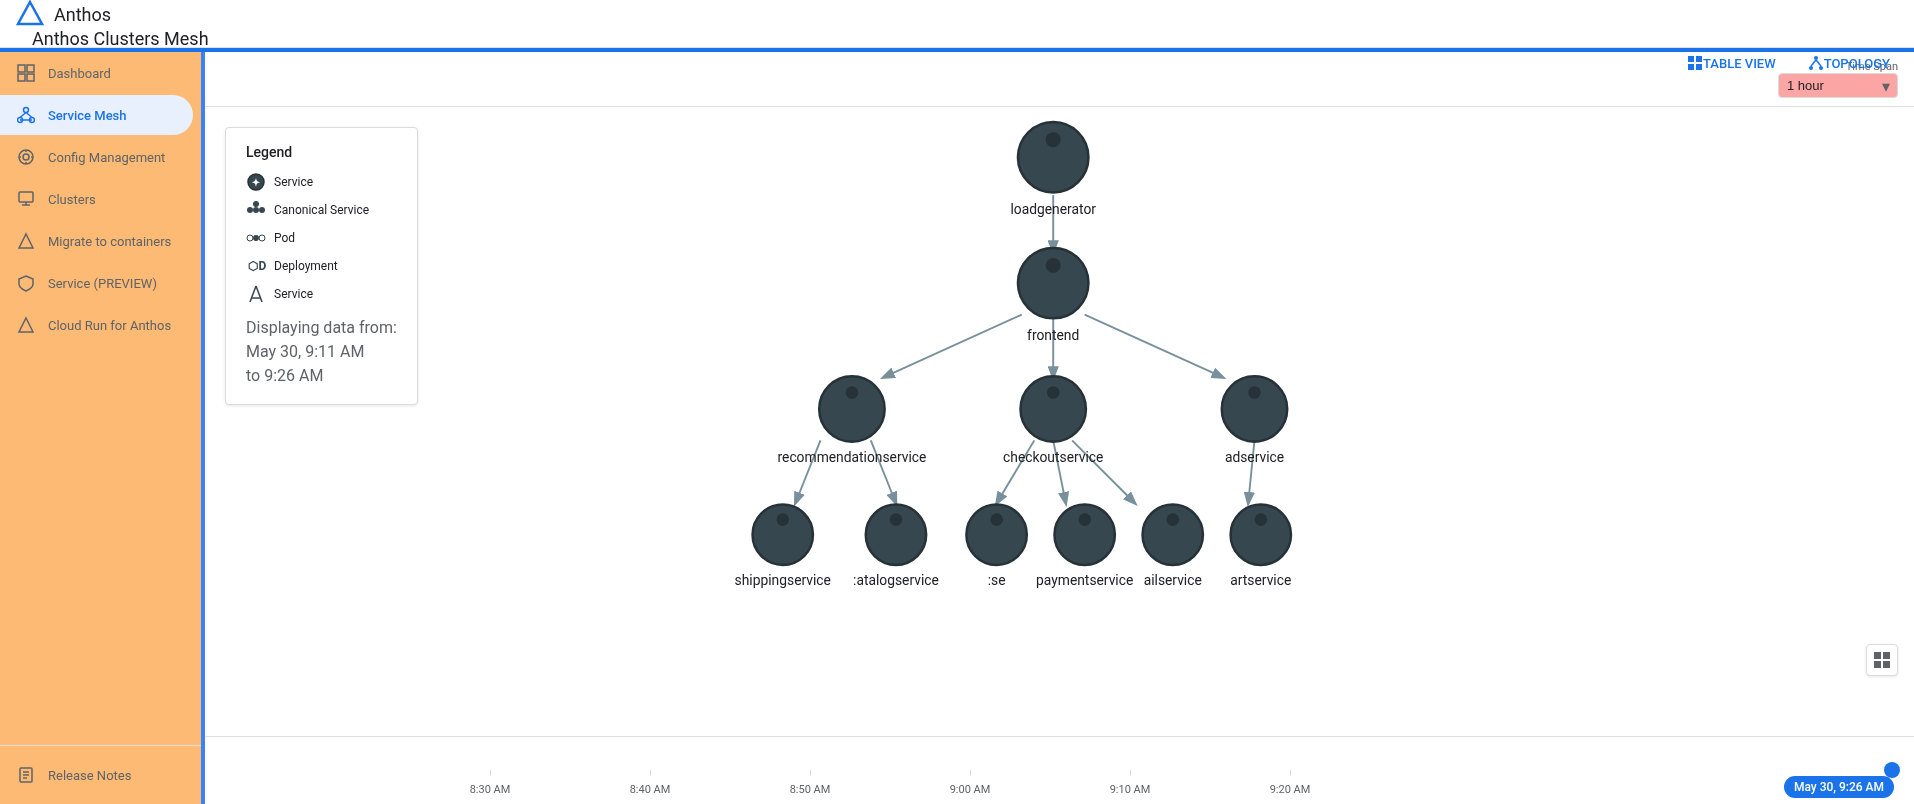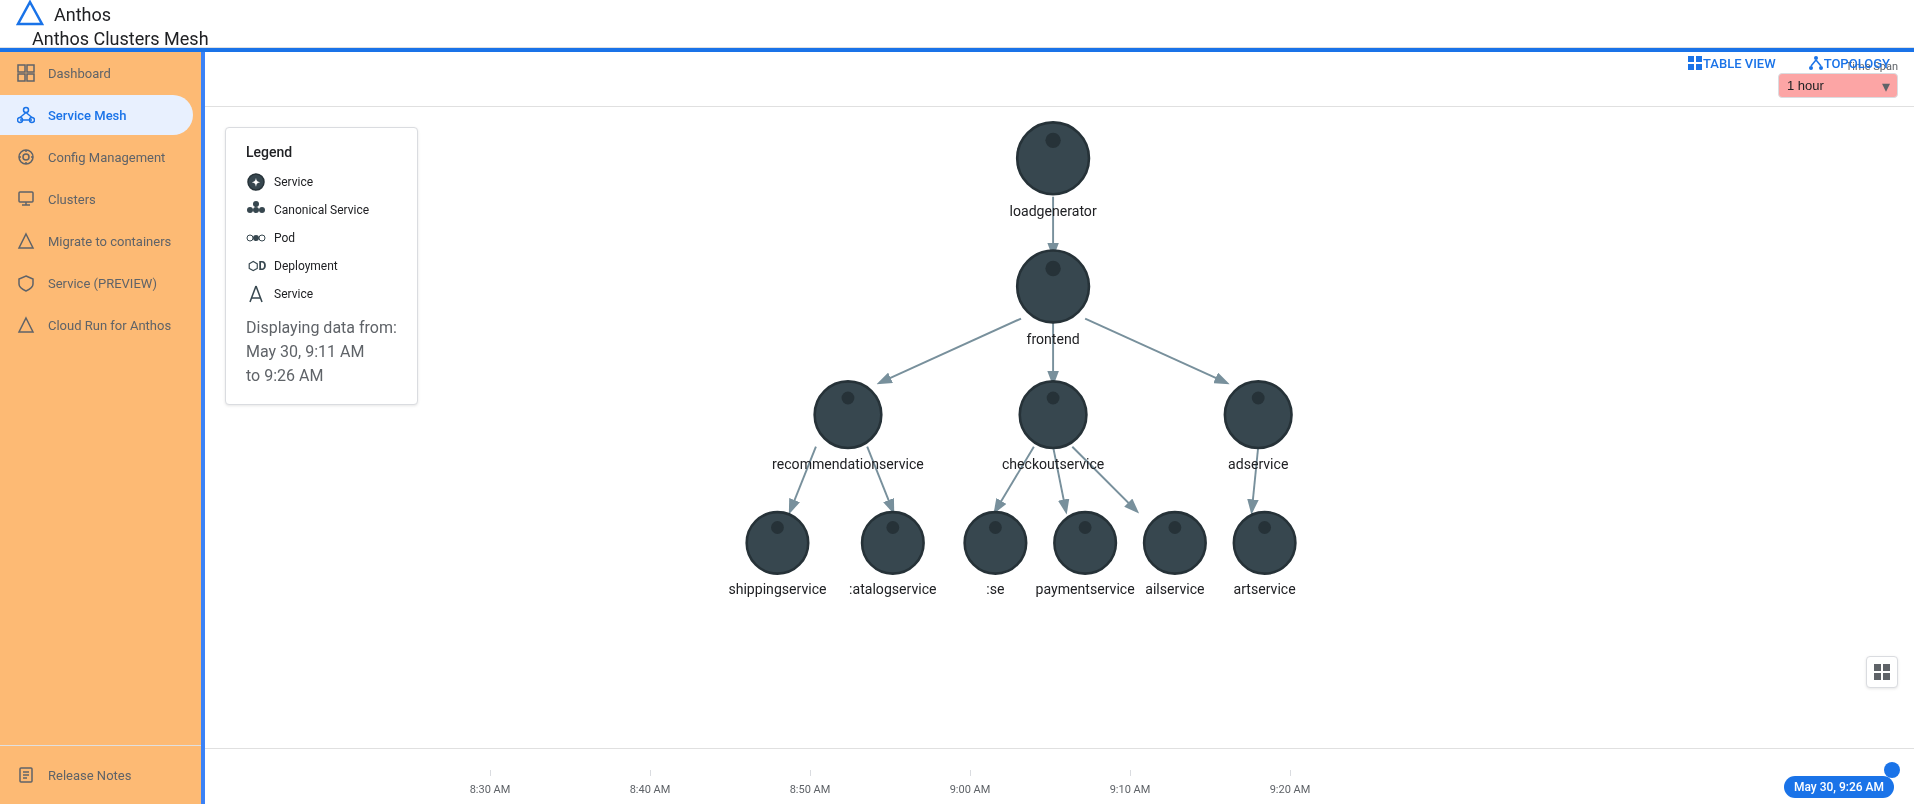--- a/index.html
+++ b/index.html
@@ -197,21 +197,21 @@
 
     
     #topology-svg {
       position: absolute;
       top: 0; left: 0;
       width: 100%; height: 100%;
     }
 
     
     #timeline {
-      height: 56px;
+      height: 68px;
       border-top: 1px solid #e0e0e0;
       background: #fff;
       position: relative;
       flex-shrink: 0;
       display: flex;
       align-items: flex-end;
       padding-bottom: 8px;
       overflow: hidden;
     }
     .timeline-label {

